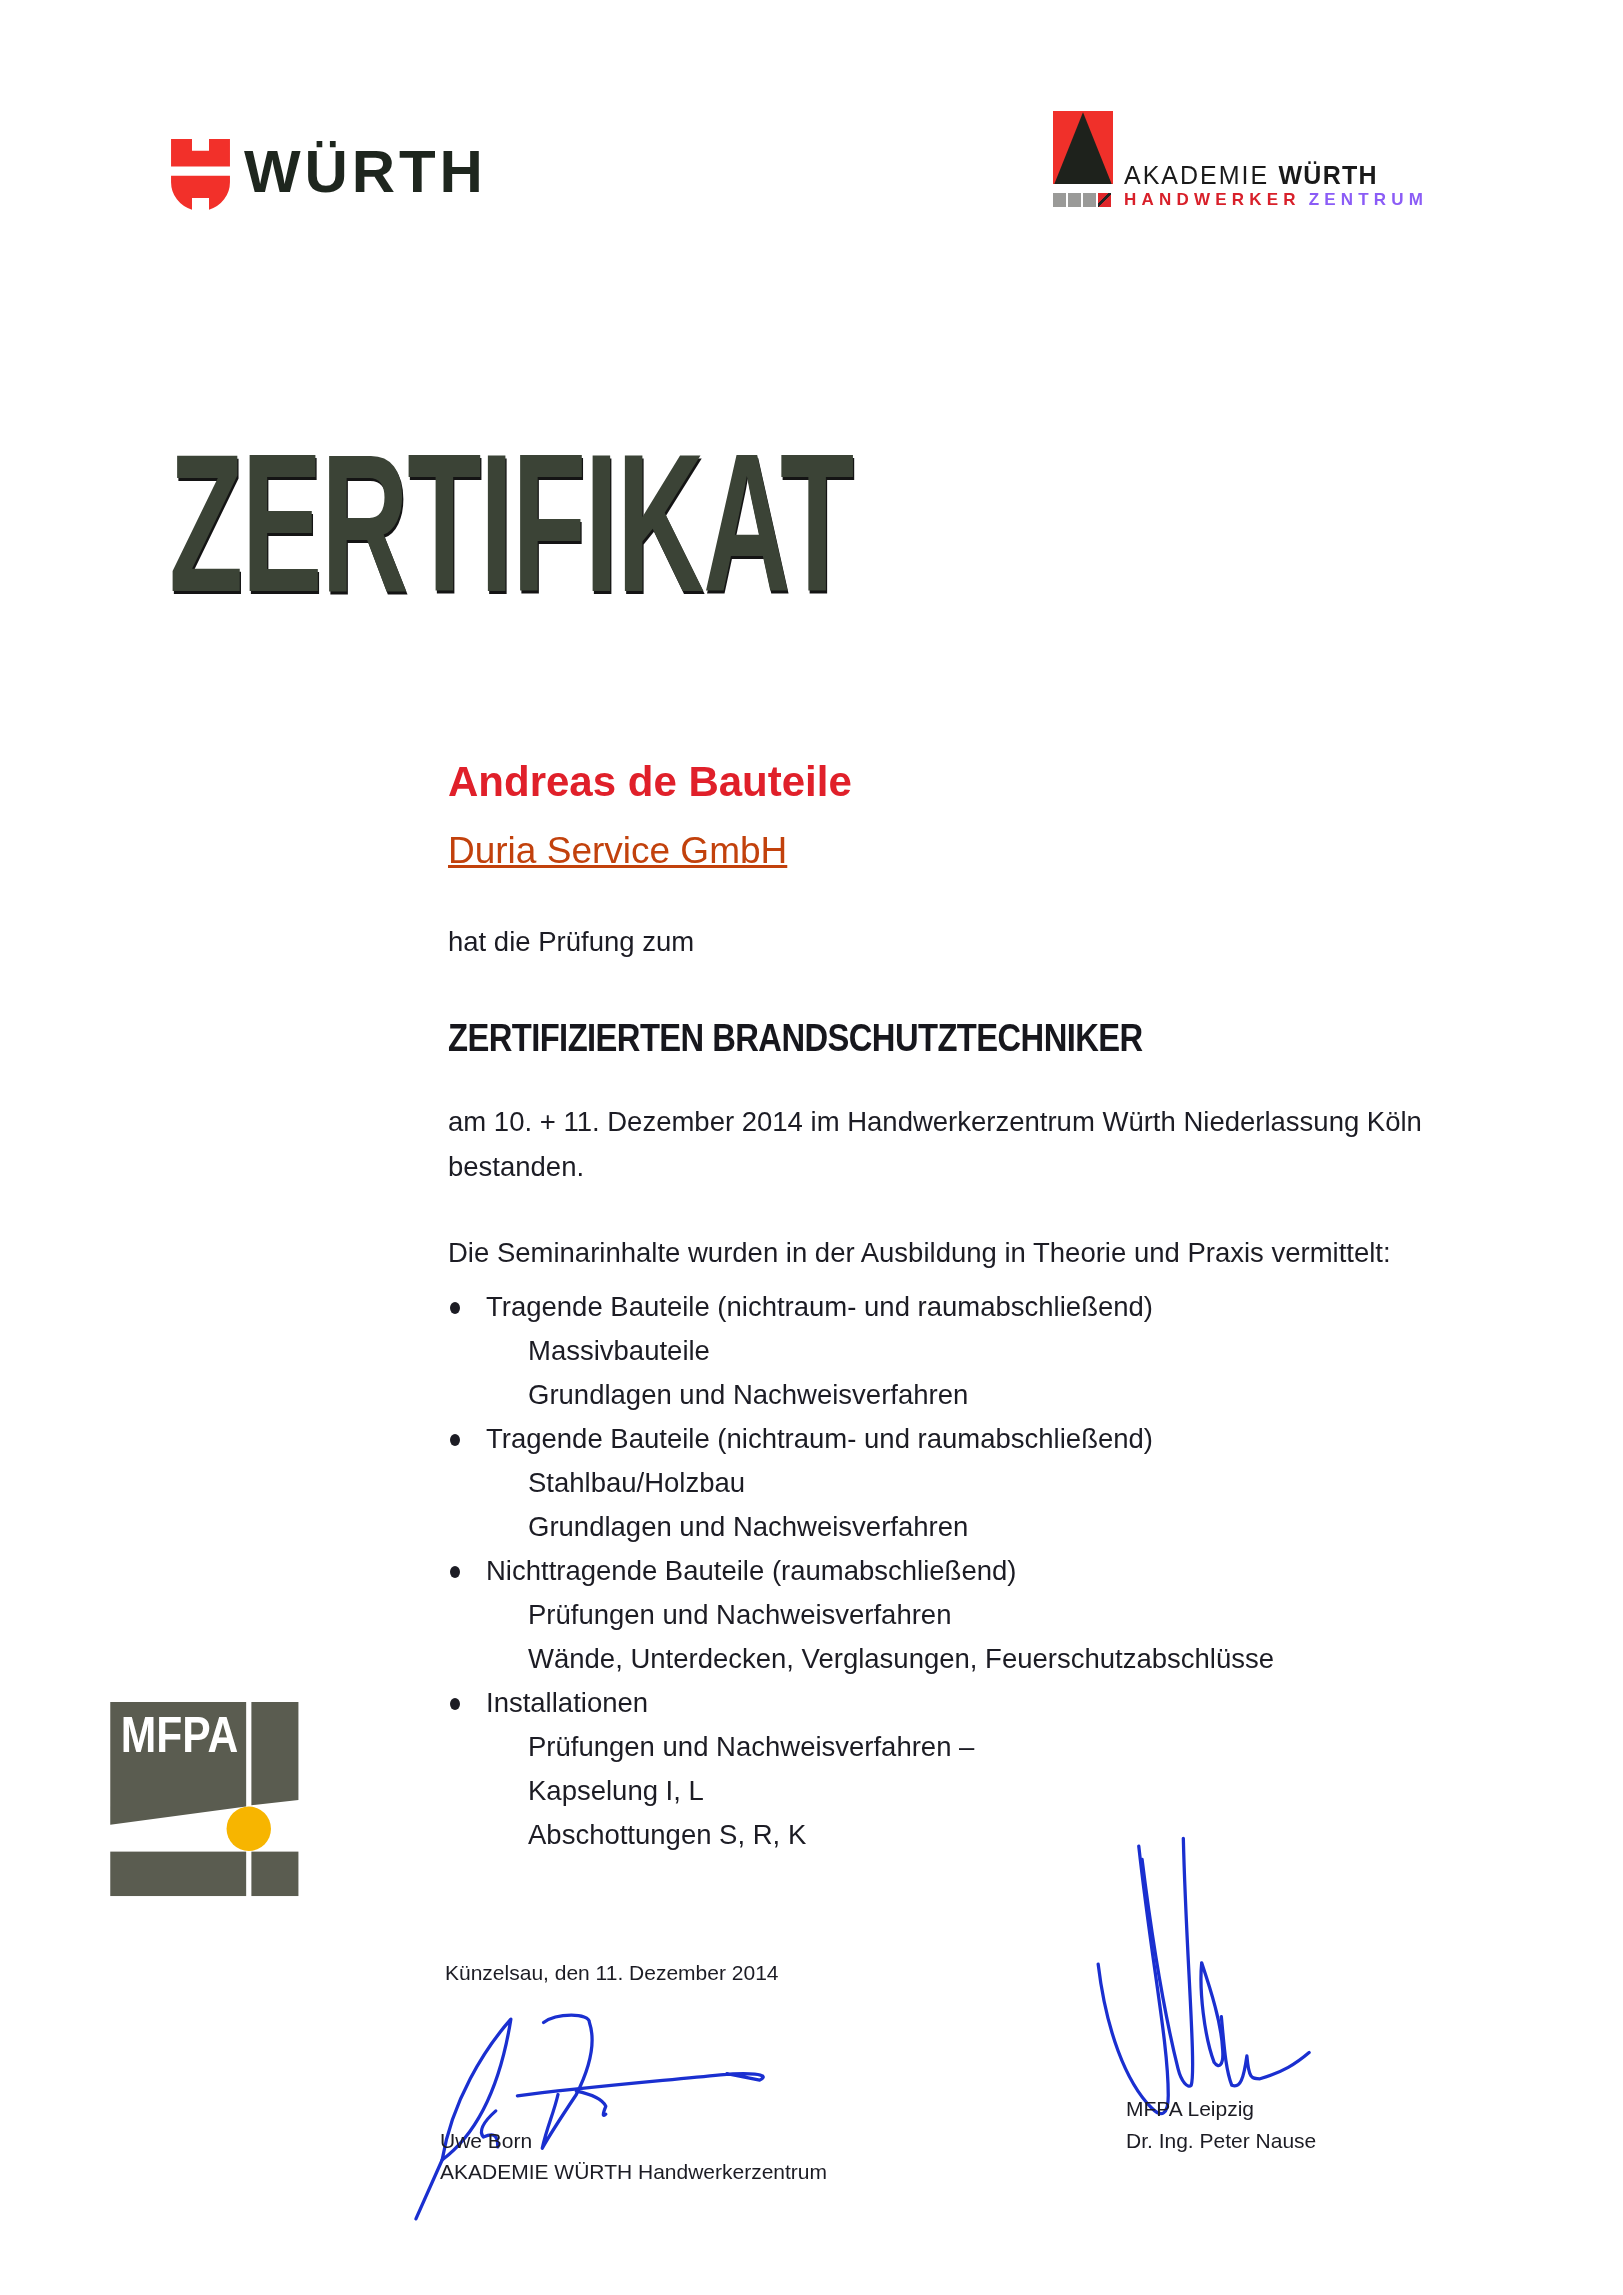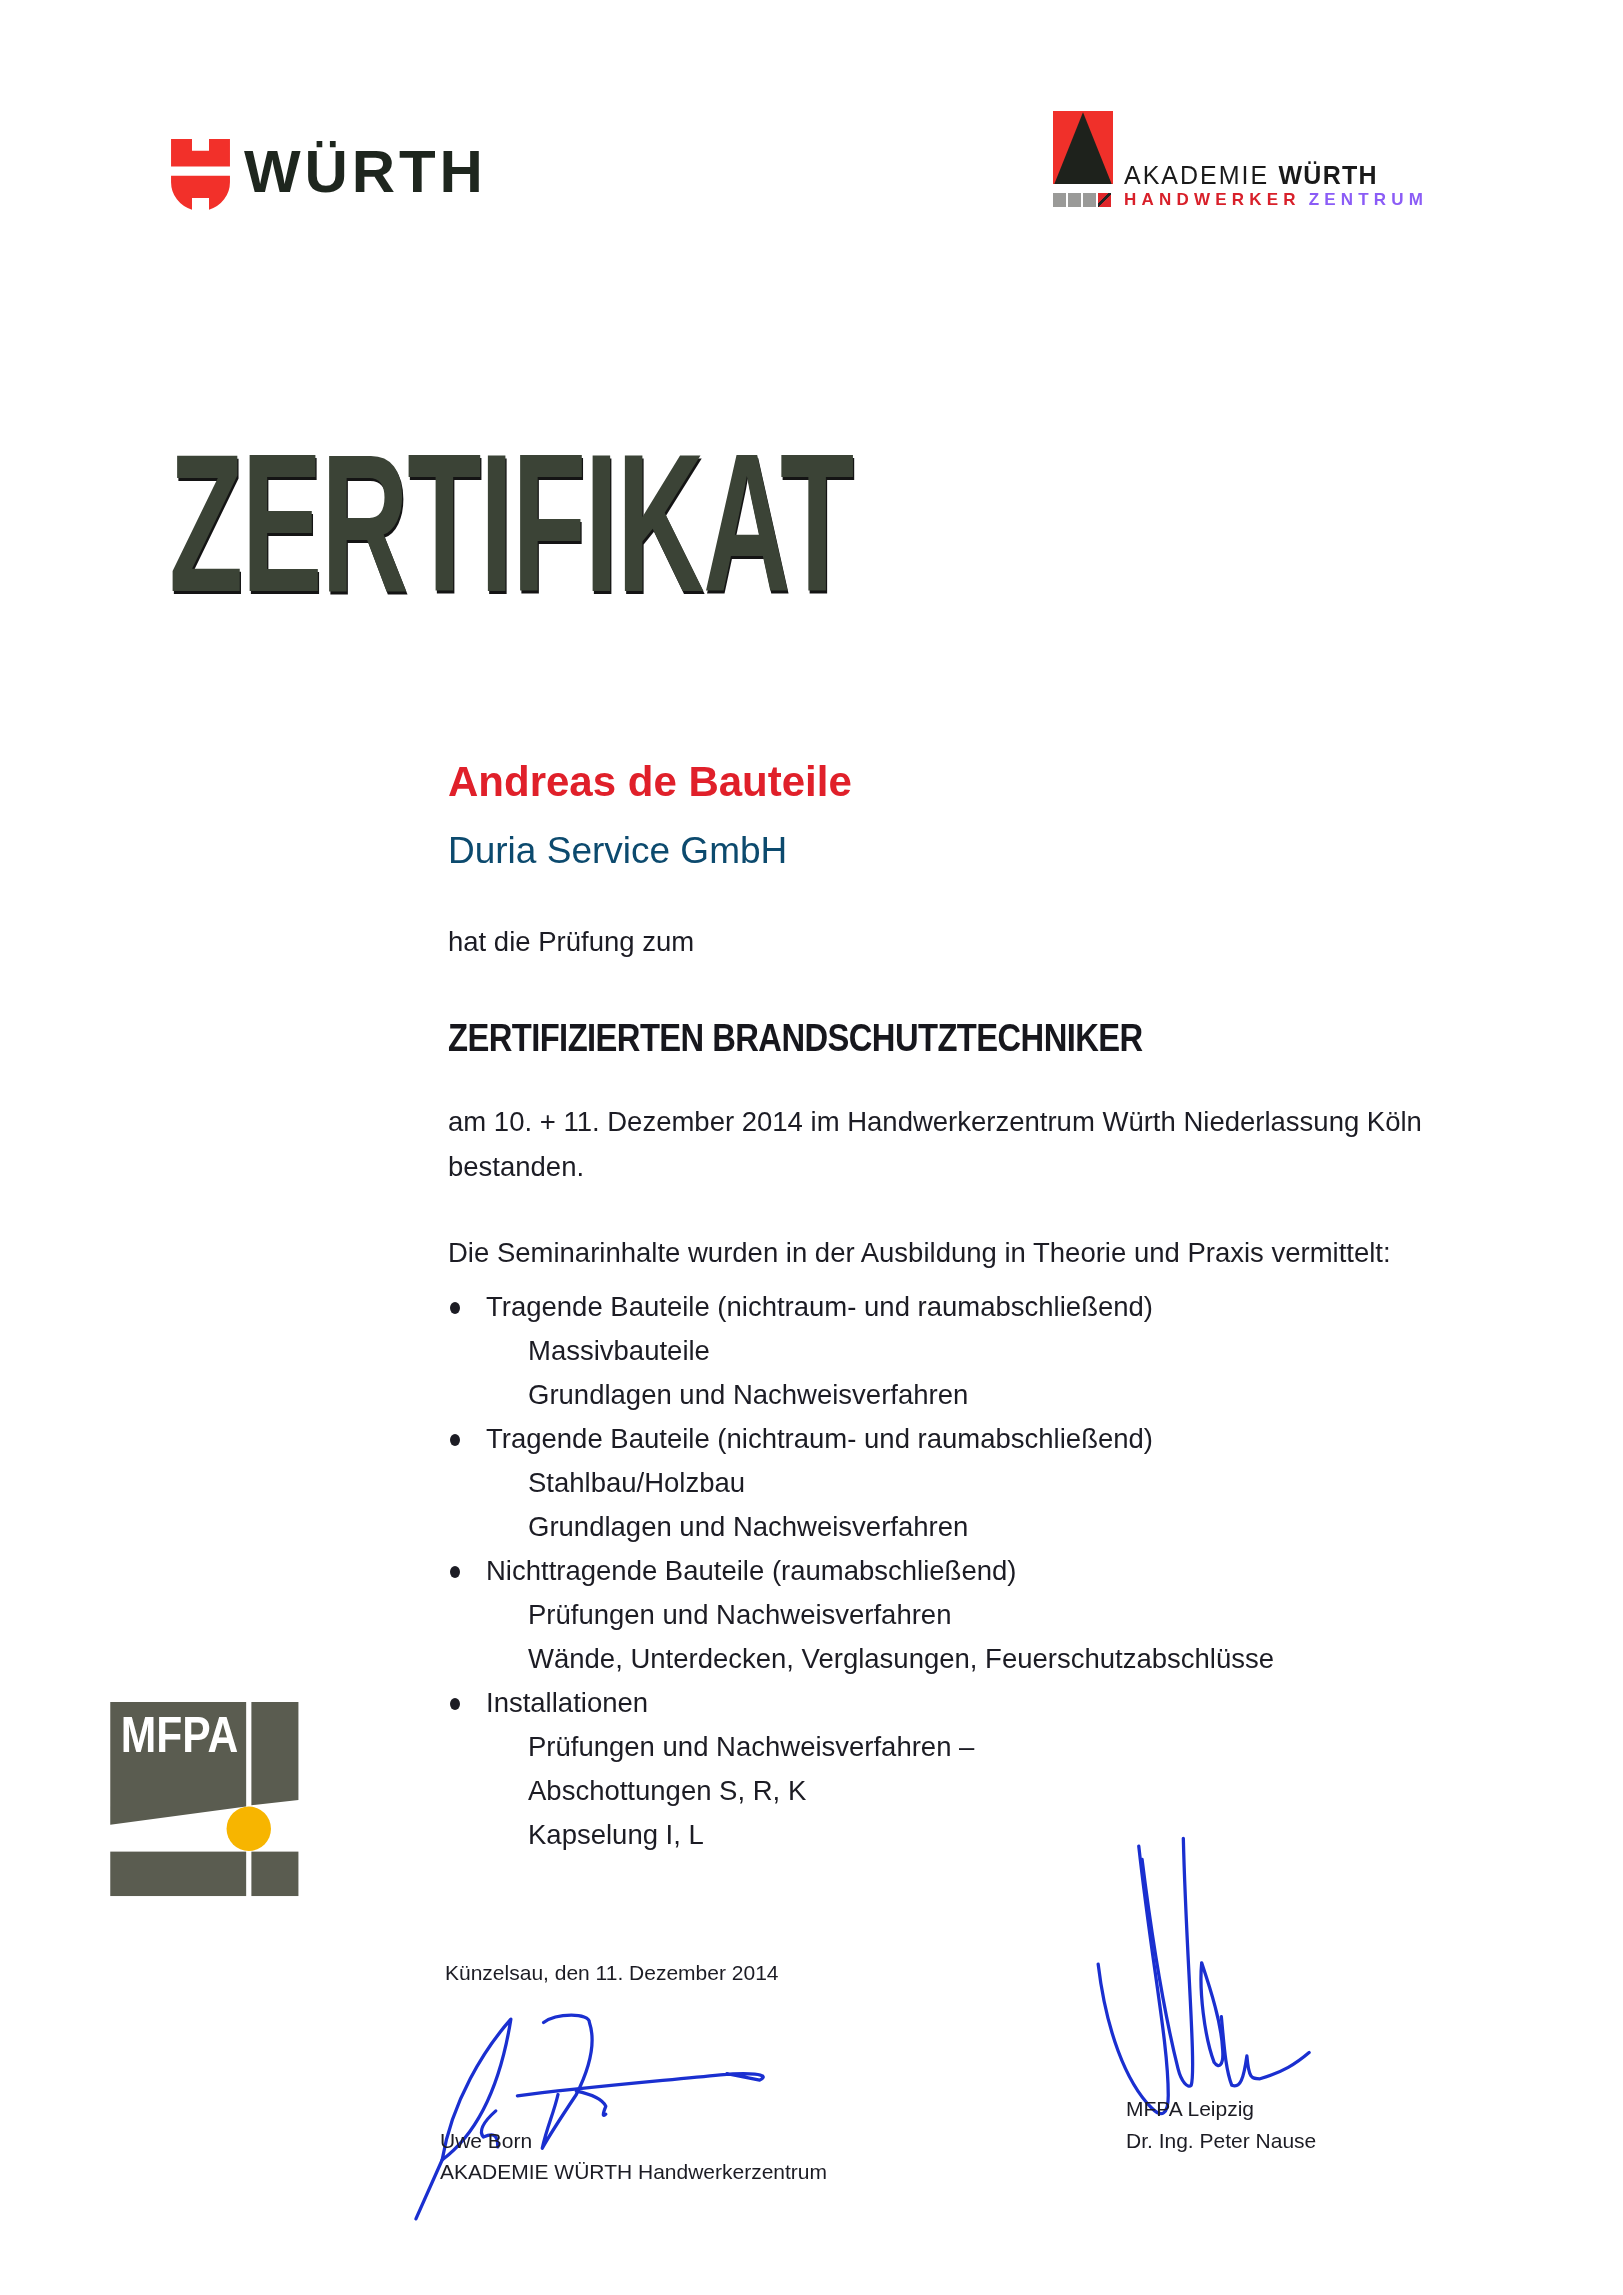--- a/index.html
+++ b/index.html
@@ -23,21 +23,21 @@
     .ak-box.red { background:linear-gradient(135deg,#e0262a 0 40%,#222 40% 55%,#e0262a 55%); }
     .ak-sub-text { position:absolute; left:71px; top:-2.6px; font-size:17px; font-weight:bold; letter-spacing:5.2px; line-height:19.6px; }
     .ak-sub-text .red { color:#d8202a; }
     .ak-sub-text .dark { color:#8b5cf6;margin-left:8px; }
 
     
     .main-title { left:169px; top:452px; width:890px; height:144px; font-family:"Liberation Sans", sans-serif; font-weight:bold; font-size:196px; line-height:144px; color:#3b4336; letter-spacing:-2.6px; transform:scaleX(0.62); transform-origin:left top; white-space:nowrap; text-shadow:2px 2.6px 0 #141414; }
 
     
     .name { left:448px; top:759px; font-weight:bold; font-size:42px; color:#e0202a; line-height:46px; }
-    .company { left:448px; top:830px; font-size:37px; color:#0c4a6e; line-height:42px; }
+    .company { left:448px; top:830px; font-size:37px; color:#c2410c; line-height:42px;text-decoration:underline; }
     .text-small { font-size:27.5px; line-height:31px; color:#1c1c24; }
     .intro { left:448px; top:926px; }
     .qualification { left:448px; top:1016px; font-weight:bold; font-size:39px; line-height:43px; color:#17171d; transform:scaleX(0.84); transform-origin:left top; white-space:nowrap; letter-spacing:-0.7px; }
     .exam-date { left:448px; top:1106px; width:1021px; }
     .exam-date-2 { left:448px; top:1151px; }
     .seminar { left:448px; top:1237px; }
 
     .topics { left:447px; top:1285px; width:1047px; margin:0; padding:0; list-style:none; }
     .topic { position:relative; }
     .topic-head { display:block; height:44px; line-height:44px; font-size:27.5px; padding-left:39px; position:relative; }
@@ -104,22 +104,22 @@
     <span class="sub">Grundlagen und Nachweisverfahren</span>
   </li>
   <li class="topic">
     <span class="topic-head"><span class="bullet"></span><span>Nichttragende Bauteile (raumabschließend)</span></span>
     <span class="sub">Prüfungen und Nachweisverfahren</span>
     <span class="sub">Wände, Unterdecken, Verglasungen, Feuerschutzabschlüsse</span>
   </li>
   <li class="topic">
     <span class="topic-head"><span class="bullet"></span><span>Installationen</span></span>
     <span class="sub">Prüfungen und Nachweisverfahren –</span>
+    <span class="sub">Kapselung I, L</span>
     <span class="sub">Abschottungen S, R, K</span>
-    <span class="sub">Kapselung I, L</span>
   </li>
 </ul>
 
 <div class="abs mfpa-logo">
   <svg viewBox="0 0 290 300" width="190" height="196">
     <polygon points="0,0 208,0 208,160 0,188" fill="#5a5c50"></polygon>
     <polygon points="216,0 288,0 288,150 216,158" fill="#5a5c50"></polygon>
     <rect x="0" y="229" width="208" height="68" fill="#5a5c50"></rect>
     <rect x="216" y="229" width="72" height="68" fill="#5a5c50"></rect>
     <circle cx="212" cy="194" r="34" fill="#f7b500"></circle>

